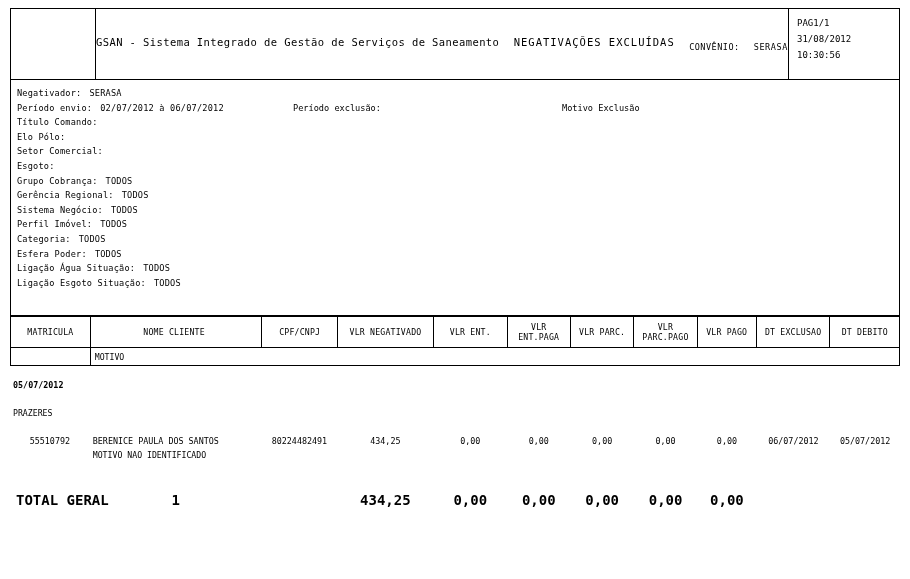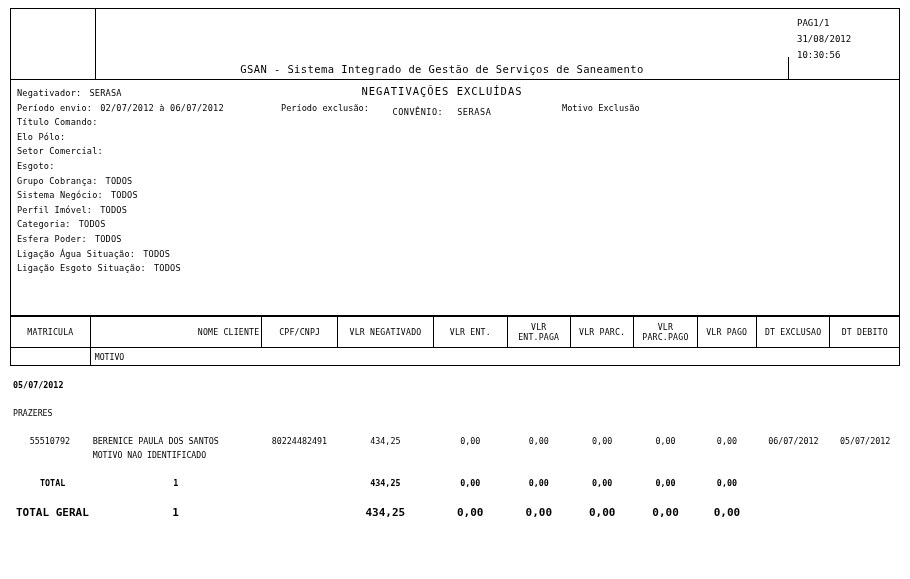--- a/index.html
+++ b/index.html
@@ -32,25 +32,24 @@
   .header-logo {
     width: 85px;
     border-right: 1px solid #000;
     box-sizing: border-box;
   }
   .header-center {
     flex: 1;
     border-right: 1px solid #000;
     box-sizing: border-box;
     display: flex;
-    flex-direction: column;
+    flex-direction: row;
     align-items: center;
     justify-content: space-between;
     padding-top: 6px;
-    margin-top: 48px;
   }
   .header-title {
     font-size: 10.5px;
     letter-spacing: 0.4px;
     margin-bottom: 10px;
   }
   .header-subtitle {
     font-size: 10.5px;
     letter-spacing: 1px;
     margin-bottom: 10px;
@@ -85,45 +84,45 @@
     height: 14.6px;
     line-height: 14.6px;
     font-size: 8.6px;
     white-space: nowrap;
     position: relative;
   }
   .frow .lbl { letter-spacing: 0.2px; }
   .frow .val { margin-left: 8px; letter-spacing: 0.2px; }
   .frow .col2 {
     position: absolute;
-    left: 264px;
+    left: 276px;
   }
   .frow .col3 {
     position: absolute;
     left: 545px;
   }
 
   
   table.grid {
     border-collapse: collapse;
     width: 100%;
     table-layout: fixed;
   }
   table.grid th {
     border: 1px solid #000;
     font-weight: normal;
     font-size: 8.2px;
     text-align: center;
     vertical-align: middle;
     height: 30px;
     letter-spacing: 0.2px;
-    padding: 0 2px;
+    padding: 0 8px;
   }
   table.grid th.left-head {
-    text-align: right;
+    text-align: center;
     padding-left: 4px;
   }
   .motivo-row td {
     border: 1px solid #000;
     border-top: none;
     font-size: 8.2px;
     height: 17px;
     padding: 0 4px;
   }
   .motivo-row td.blank-left {
@@ -162,21 +161,21 @@
     font-size: 8.2px;
     margin-top: 30px;
   }
   .total-row td {
     font-weight: bold;
     font-size: 8.4px;
   }
   .total-row td.tl-label { padding-left: 30px; }
   .grand-row td {
     font-weight: bold;
-    font-size: 11px;
+    font-size: 14px;
     margin-top: 44px;
   }
   .grand-row td.tl-label { padding-left: 6px; }
   .motivo-text td {
     padding-left: 3px;
     font-size: 8.2px;
   }
 </style>
 </head>
 <body>
@@ -209,20 +208,21 @@
       <span class="lbl">Período envio:</span><span class="val">02/07/2012 à 06/07/2012</span>
       <span class="col2">Período exclusão:</span>
       <span class="col3">Motivo Exclusão</span>
     </div>
 
     <div class="frow"><span class="lbl">Título Comando:</span><span class="val"></span></div>
     <div class="frow"><span class="lbl">Elo Pólo:</span><span class="val"></span></div>
     <div class="frow"><span class="lbl">Setor Comercial:</span><span class="val"></span></div>
     <div class="frow"><span class="lbl">Esgoto:</span><span class="val"></span></div>
     <div class="frow"><span class="lbl">Grupo Cobrança:</span><span class="val">TODOS</span></div>
+    <div class="frow"><span class="lbl">Gerência Regional:</span><span class="val">TODOS</span></div>
     <div class="frow"><span class="lbl">Sistema Negócio:</span><span class="val">TODOS</span></div>
     <div class="frow"><span class="lbl">Perfil Imóvel:</span><span class="val">TODOS</span></div>
     <div class="frow"><span class="lbl">Categoria:</span><span class="val">TODOS</span></div>
     <div class="frow"><span class="lbl">Esfera Poder:</span><span class="val">TODOS</span></div>
     <div class="frow"><span class="lbl">Ligação Água Situação:</span><span class="val">TODOS</span></div>
     <div class="frow"><span class="lbl">Ligação Esgoto Situação:</span><span class="val">TODOS</span></div>
   </div>
 
   <table class="grid">
     <colgroup>
@@ -312,33 +312,20 @@
 
       <tr class="motivo-text">
         <td></td>
         <td class="lft" colspan="10">MOTIVO NAO IDENTIFICADO</td>
       </tr>
 
       <tr class="spacer-row">
             <td colspan="11"></td>
           </tr>
 
-      <tr class="total-row">
-        <td class="tl-label lft">TOTAL</td>
-        <td class="ctr">1</td>
-        <td></td>
-        <td class="ctr">434,25</td>
-        <td class="ctr">0,00</td>
-        <td class="ctr">0,00</td>
-        <td class="ctr">0,00</td>
-        <td class="ctr">0,00</td>
-        <td class="ctr">0,00</td>
-        <td></td>
-        <td></td>
-      </tr>
 
       <tr class="spacer-row">
             <td colspan="11"></td>
           </tr>
 
       <tr class="grand-row">
         <td class="tl-label lft">TOTAL GERAL</td>
         <td class="ctr">1</td>
         <td></td>
         <td class="ctr">434,25</td>

